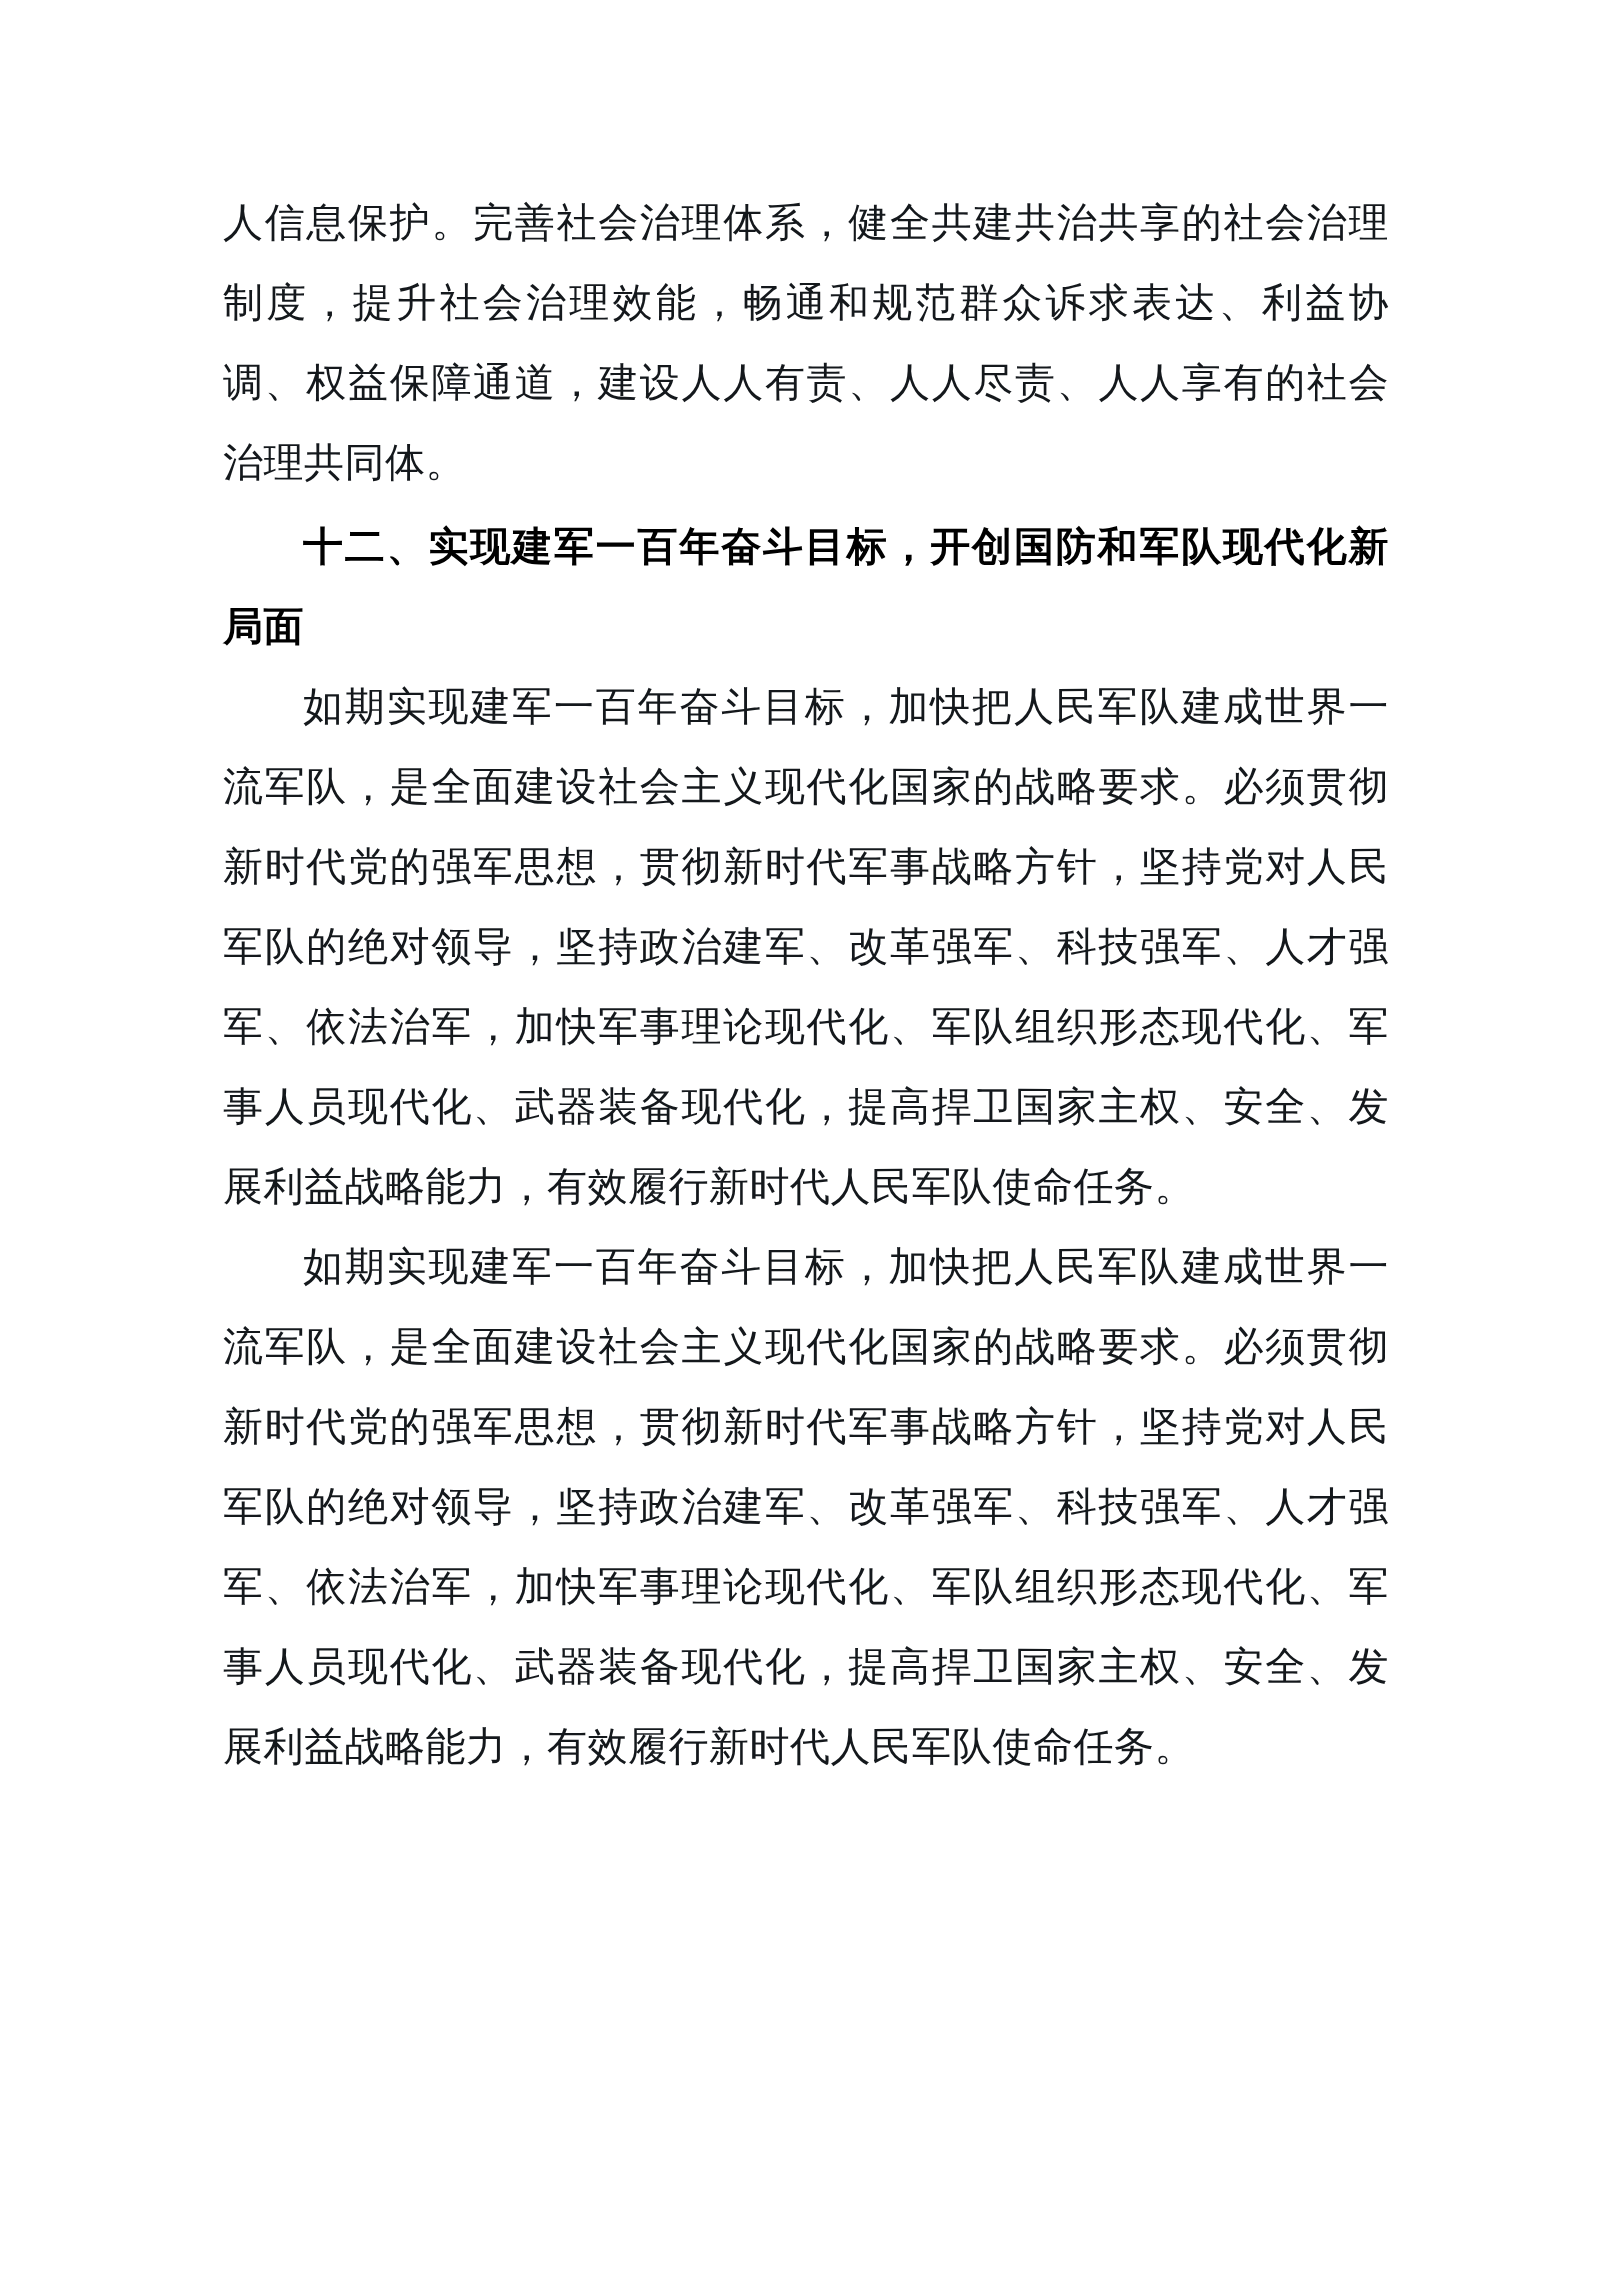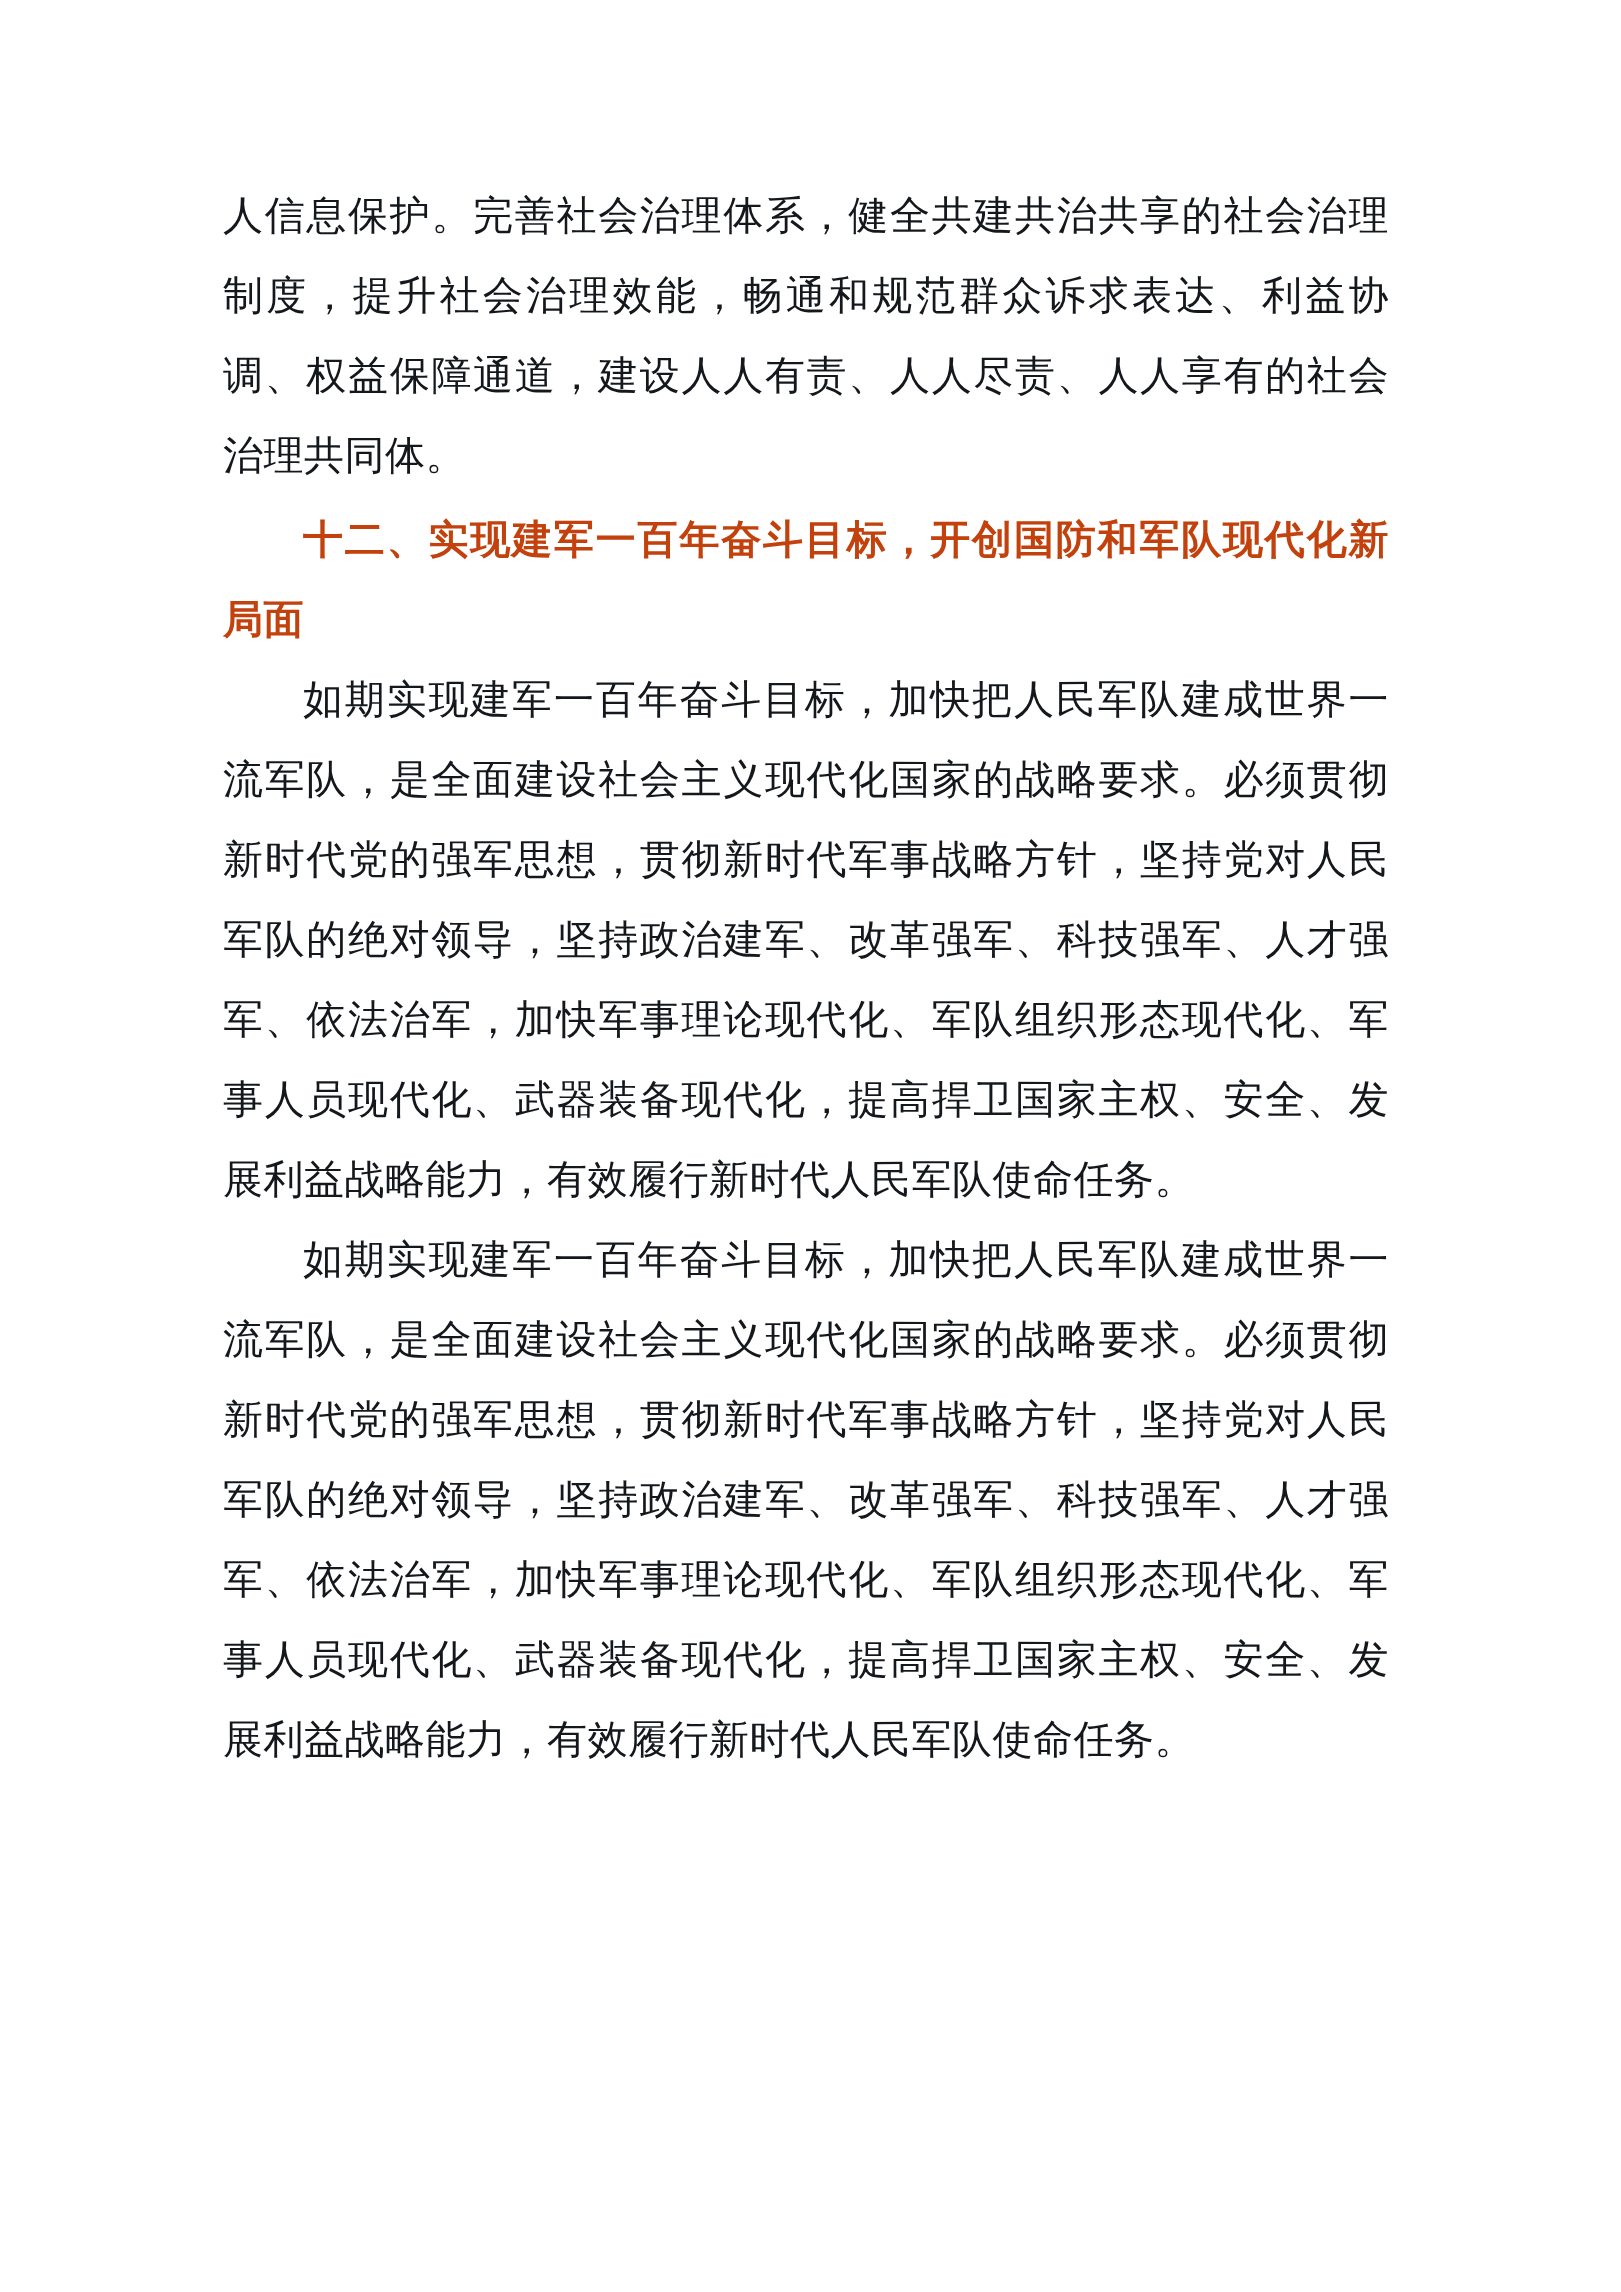--- a/index.html
+++ b/index.html
@@ -5,21 +5,21 @@
   html, body {
     margin: 0;
     padding: 0;
     background: #ffffff;
   }
   .page {
     position: relative;
     width: 1621px;
     height: 1759px;
     background: #ffffff;
-    margin: 1px auto;
+    margin: 8px auto;
     overflow: hidden;
     font-family: "DejaVu Serif", "Liberation Serif", serif;
     color: #1a1a1a;
   }
   .content {
     position: absolute;
     left: 223px;
     top: 174px;
     width: 1166px;
   }
@@ -37,21 +37,21 @@
   }
   .heading {
     font-size: 40px;
     line-height: 80px;
     letter-spacing: 0.5px;
     font-weight: bold;
     margin: 0;
     text-indent: 80px;
     text-align: justify;
     text-justify: inter-ideograph;
-    color: #c2410c;
+    color: #000000;
   }
   .gap-sm { height: 3.9px; }
   .pagenum {
     position: absolute;
     left: 0;
     right: 0;
     top: 2034px;
     text-align: center;
     font-size: 29px;
     letter-spacing: 1px;

